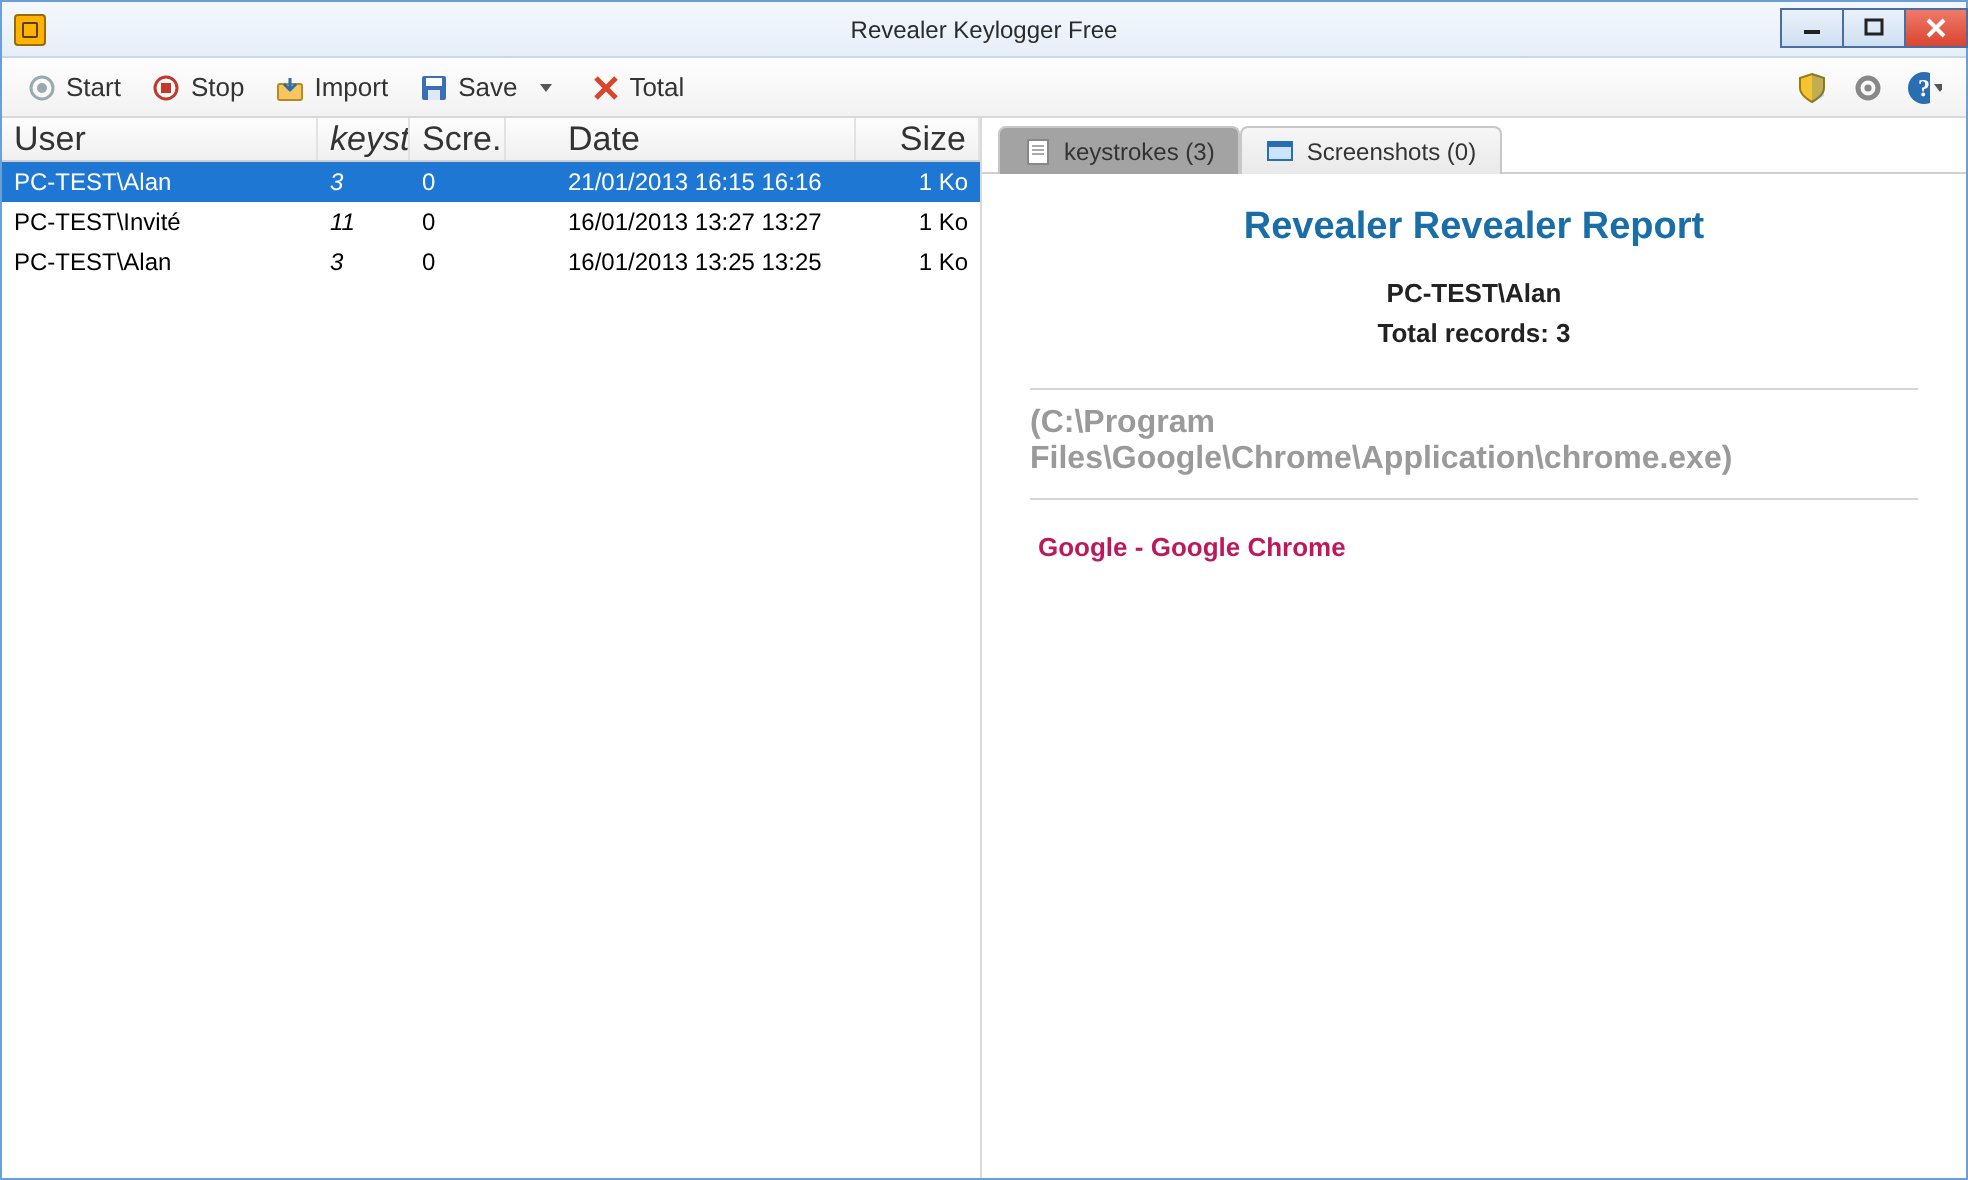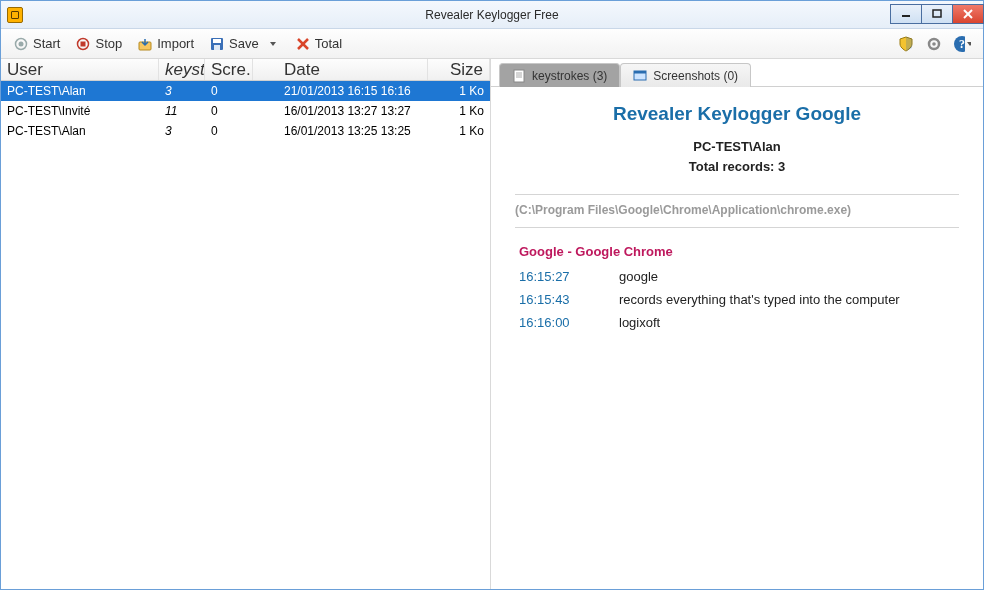--- a/index.html
+++ b/index.html
@@ -43,21 +43,21 @@
   .tab { height:24px; display:flex; align-items:center; gap:6px; padding:0 12px; border:1px solid #c7c7c7; border-bottom:none; border-top-left-radius:4px; border-top-right-radius:4px; background:linear-gradient(#f6f6f6,#e9e9e9); font-size:12px; color:#333; cursor:pointer; position:relative; top:1px;}
   .tab.active { background:#a3a3a3; }
   .tab .ticn{width:14px;height:14px;display:flex;align-items:center;justify-content:center;font-size:12px;}
 
   
   .report { flex:1; overflow:auto; padding:16px 24px 0 24px; font-family:Verdana, Geneva, sans-serif; color:#222; font-size:13px; }
   .report h1 { text-align:center; color:#1a6ea8; font-size:19px; font-weight:bold; margin-bottom:12px; }
   .report .meta { text-align:center; font-weight:bold; line-height:1.5; margin-bottom:18px; }
   .report hr { border:none; border-top:1px solid #d5d5d5; margin:10px 0 8px 0;}
   .report .app { font-weight:bold; color:#333;}
-  .report .path { color:#9a9a9a; font-size:12px; font-weight:bold;}
+  .report .path { color:#9a9a9a; font-size:16px; font-weight:bold;}
   .report .session { color:#be185d; font-weight:bold; margin:16px 0 10px 4px; }
   .report .krow { display:flex; gap:30px; margin:8px 0 8px 4px;}
   .report .ktime { color:#1a6ea8; width:70px;}
 </style>
 </head>
 <body>
 
 <div class="window">
 
   <div class="titlebar">
@@ -213,40 +213,26 @@
               <svg width="14" height="12">
                 <rect x="1" y="1" width="12" height="9" fill="#cde4ff" stroke="#2a6db0"></rect>
                 <rect x="1" y="1" width="12" height="2.5" fill="#2a6db0"></rect>
               </svg>
             </span>
           <span>Screenshots (0)</span>
         </div>
       </div>
 
       <div class="report">
-        <h1>Revealer Keylogger Google</h1>
+        <h1>Revealer Revealer Report</h1>
         <div class="meta">
           <div>PC-TEST\Alan</div>
           <div>Total records: 3</div>
         </div>
         <hr>
         <div class="path">(C:\Program Files\Google\Chrome\Application\chrome.exe)</div>
         <hr>
         <div class="session">Google - Google Chrome</div>
-        <div id="entries">
-            <div class="krow">
-              <div class="ktime">16:15:27</div>
-              <div>google</div>
-            </div>
-            <div class="krow">
-              <div class="ktime">16:15:43</div>
-              <div>records everything that's typed into the computer</div>
-            </div>
-            <div class="krow">
-              <div class="ktime">16:16:00</div>
-              <div>logixoft</div>
-            </div>
-          </div>
       </div>
     </div>
   </div>
 
 </div>
 
 </body></html>

